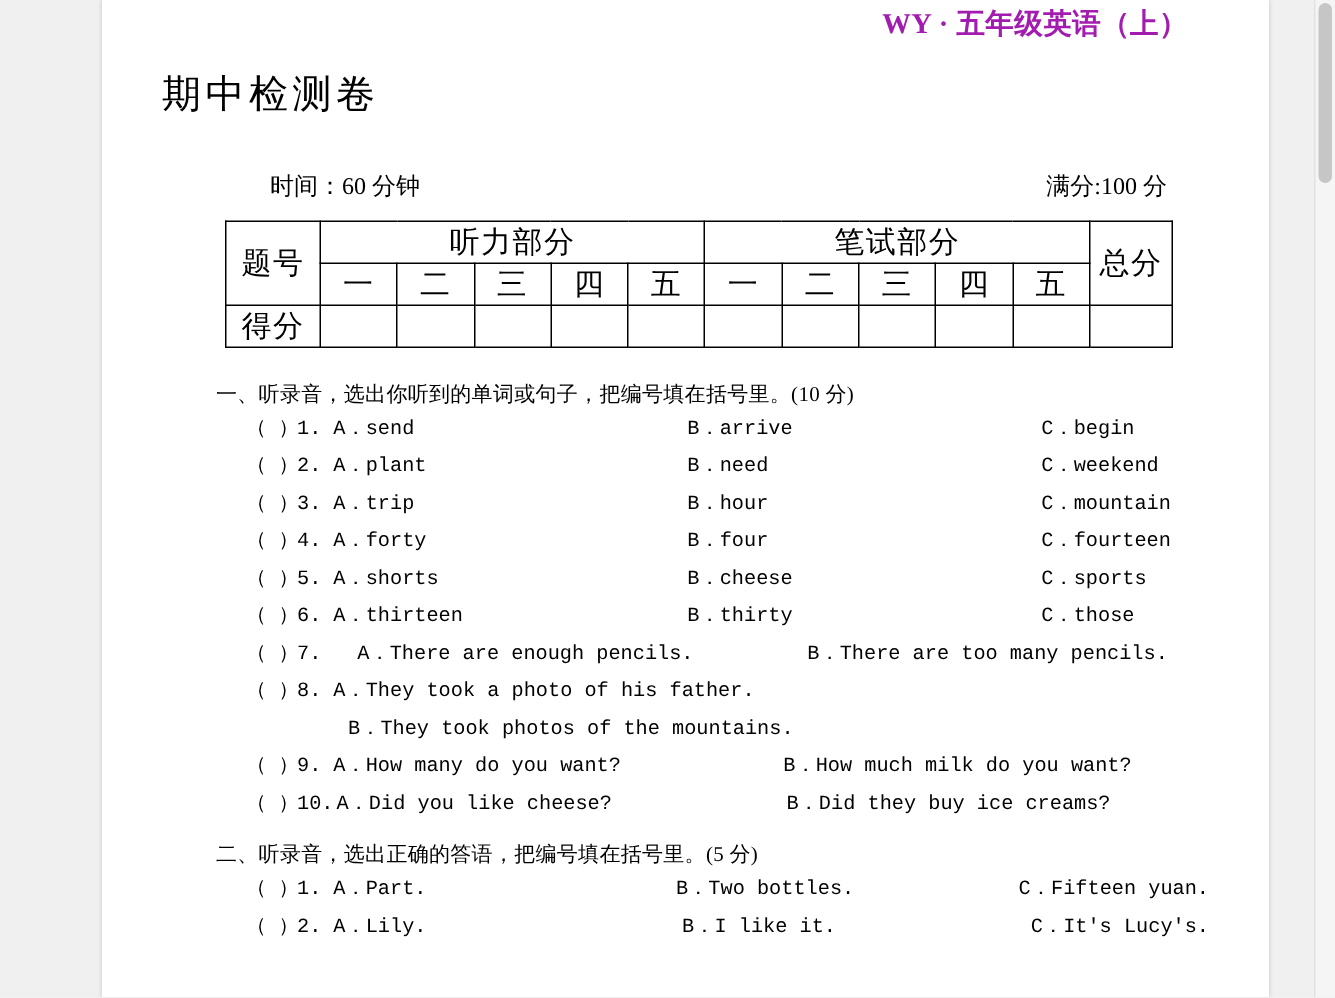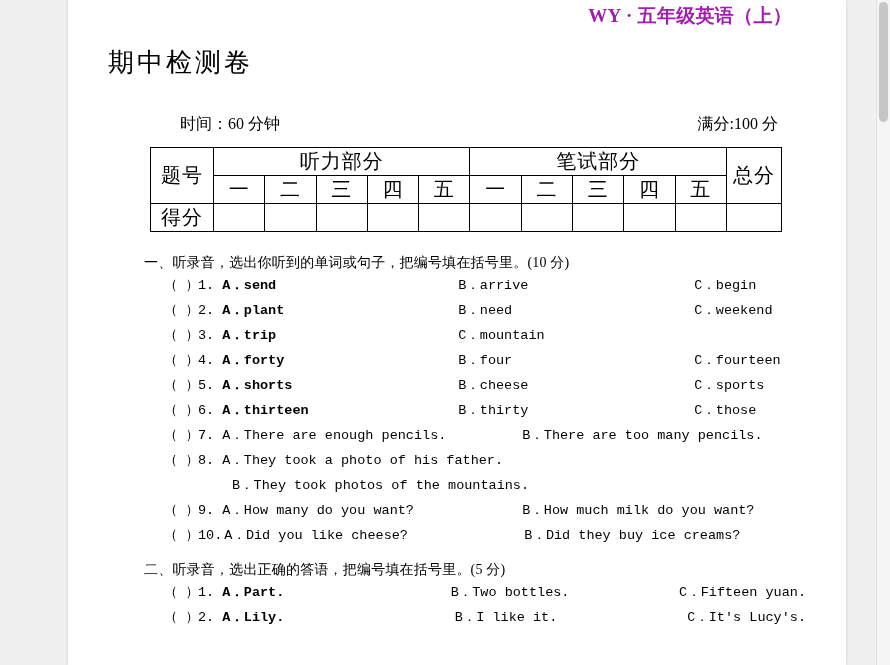--- a/index.html
+++ b/index.html
@@ -148,21 +148,21 @@
     display: flex;
     align-items: baseline;
     height: 25px;
     white-space: nowrap;
   }
   .q-paren { width: 34px; display: inline-block; }
   .q-num { display: inline-block; }
   .opt { display: inline-block; }
   .q-row.wide .opt-a { width: 300px; }
   .q-row.indent-b { padding-left: 68px; }
-  .q-row.three-col .opt-a { width: 236px; font-weight: bold; }
+  .q-row.three-col .opt-a { width: 236px; }
   .q-row.three-col .opt-b { width: 236px; }
 </style>
 </head>
 <body>
 
 <div id="page-wrap">
 
   <div class="left-gutter"></div>
   <div class="right-gutter"></div>
 
@@ -244,20 +244,21 @@
           <span class="q-num">2.</span>
           <span class="opt opt-a" style="margin-left:8px">A．plant</span>
           <span class="opt opt-b">B．need</span>
           <span class="opt">C．weekend</span>
         </div>
 
         <div class="q-row three-col">
           <span class="q-paren">（    ）</span>
           <span class="q-num">3.</span>
           <span class="opt opt-a" style="margin-left:8px">A．trip</span>
+          <span class="opt opt-b">B．hour</span>
           <span class="opt">C．mountain</span>
         </div>
 
         <div class="q-row three-col">
           <span class="q-paren">（    ）</span>
           <span class="q-num">4.</span>
           <span class="opt opt-a" style="margin-left:8px">A．forty</span>
           <span class="opt opt-b">B．four</span>
           <span class="opt">C．fourteen</span>
         </div>
@@ -274,21 +275,21 @@
           <span class="q-paren">（    ）</span>
           <span class="q-num">6.</span>
           <span class="opt opt-a" style="margin-left:8px">A．thirteen</span>
           <span class="opt opt-b">B．thirty</span>
           <span class="opt">C．those</span>
         </div>
 
         <div class="q-row wide">
           <span class="q-paren">（    ）</span>
           <span class="q-num">7.</span>
-          <span class="opt opt-a" style="margin-left:8px">A．There are enough pencils.</span>
+          <span class="opt opt-a" style="margin-left:24px">A．There are enough pencils.</span>
           <span class="opt">B．There are too many pencils.</span>
         </div>
 
         <div class="q-row">
           <span class="q-paren">（    ）</span>
           <span class="q-num">8.</span>
           <span class="opt" style="margin-left:8px">A．They took a photo of his father.</span>
         </div>
 
         <div class="q-row indent-b">

